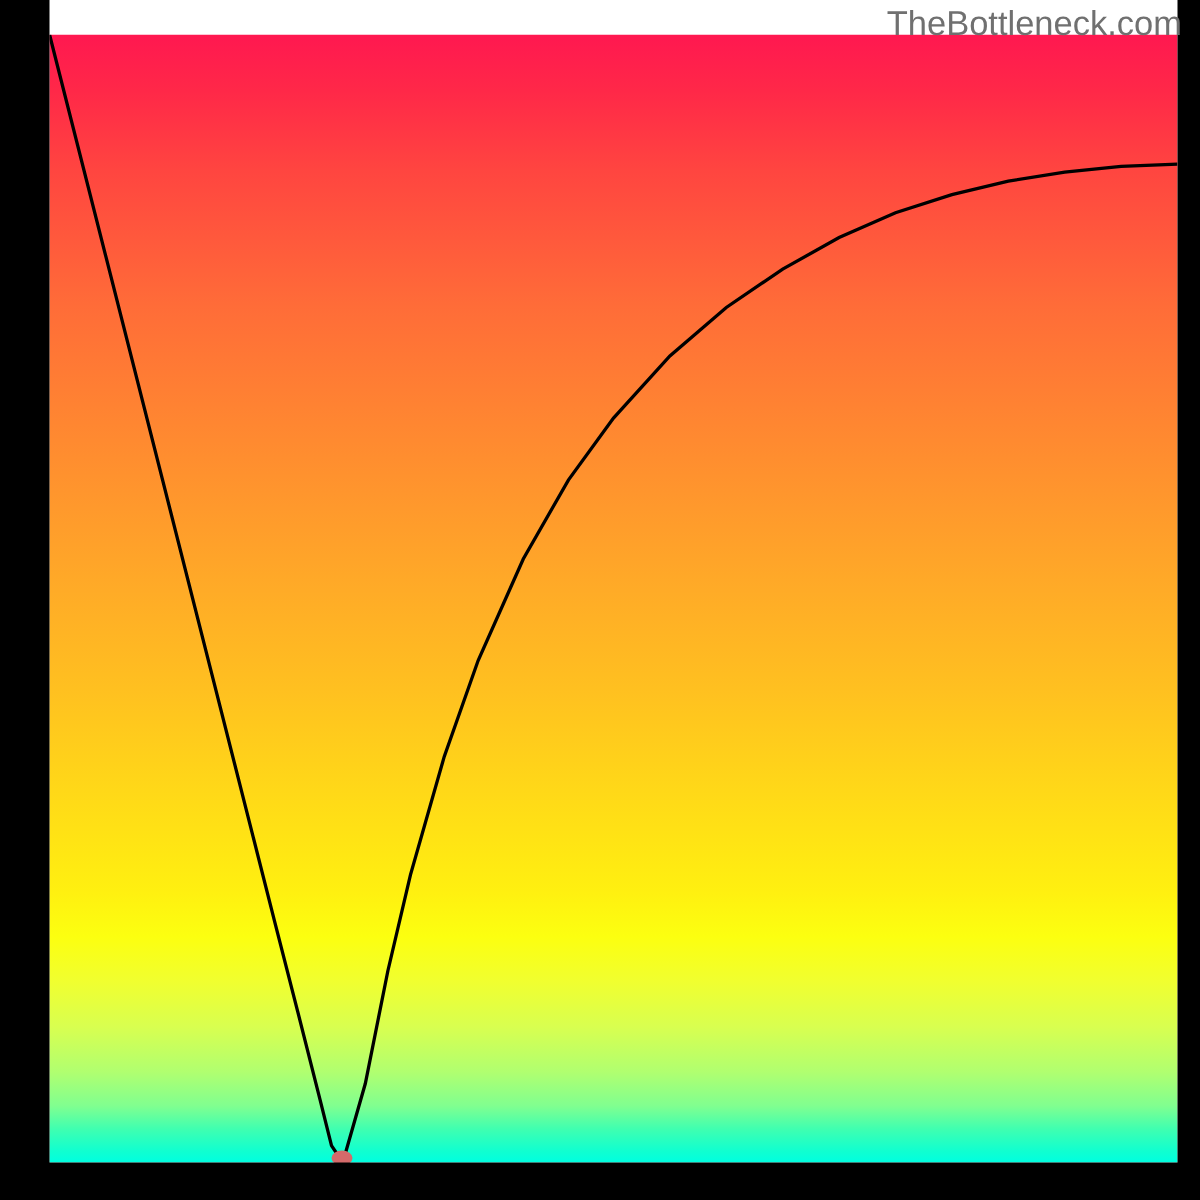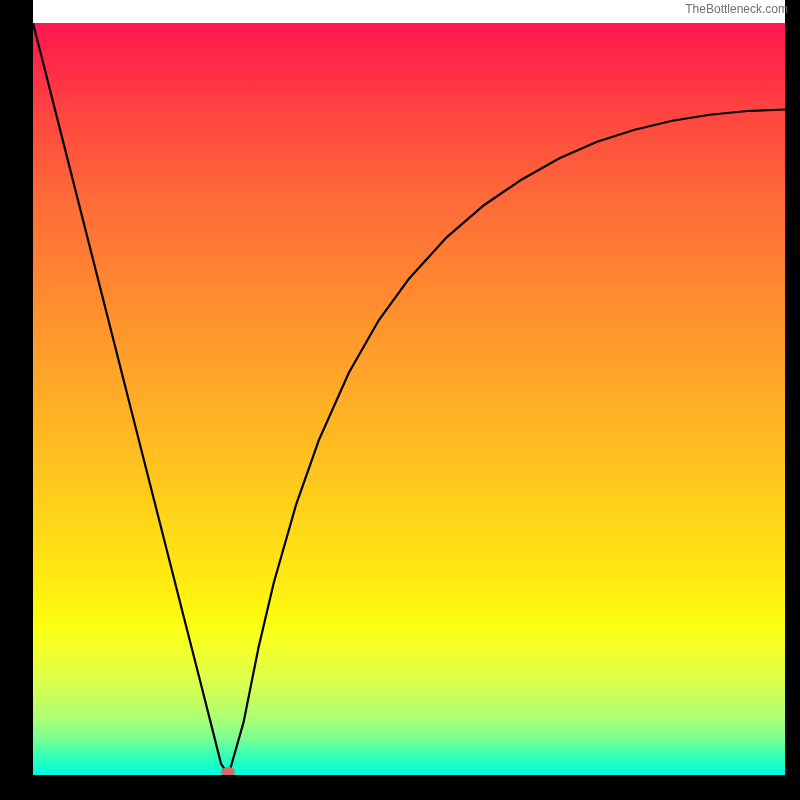--- a/index.html
+++ b/index.html
@@ -13,21 +13,21 @@
     .chart-container {
       width: 800px;
       height: 800px;
       position: relative;
     }
     .watermark {
       position: absolute;
       top: 2px;
       right: 12px;
       color: #707070;
-      font-size: 12px;
+      font-size: 23px;
       font-family: Arial, sans-serif;
       z-index: 10;
     }
     .plot-area {
       position: absolute;
       left: 33px;
       top: 23px;
       width: 752px;
       height: 752px;
       background: linear-gradient(to bottom,

